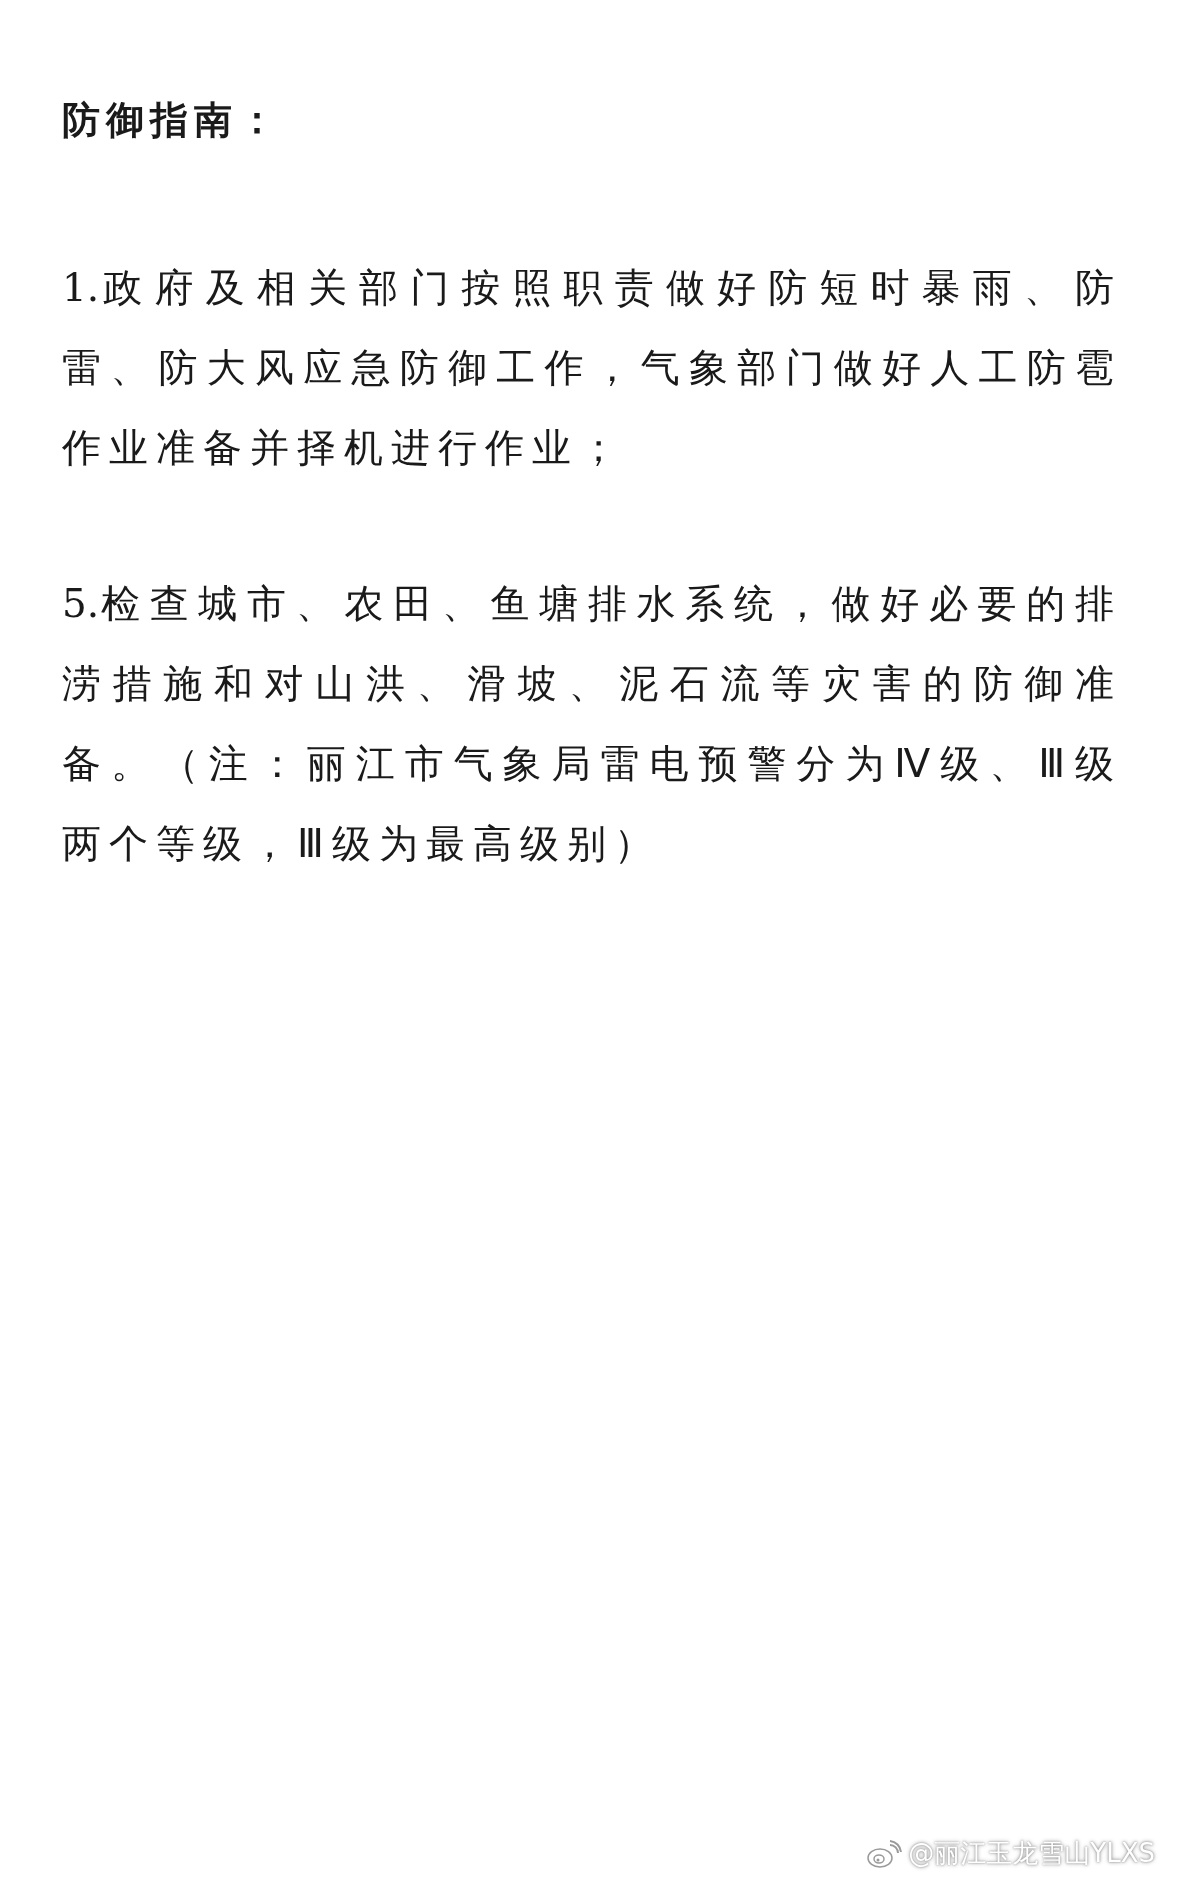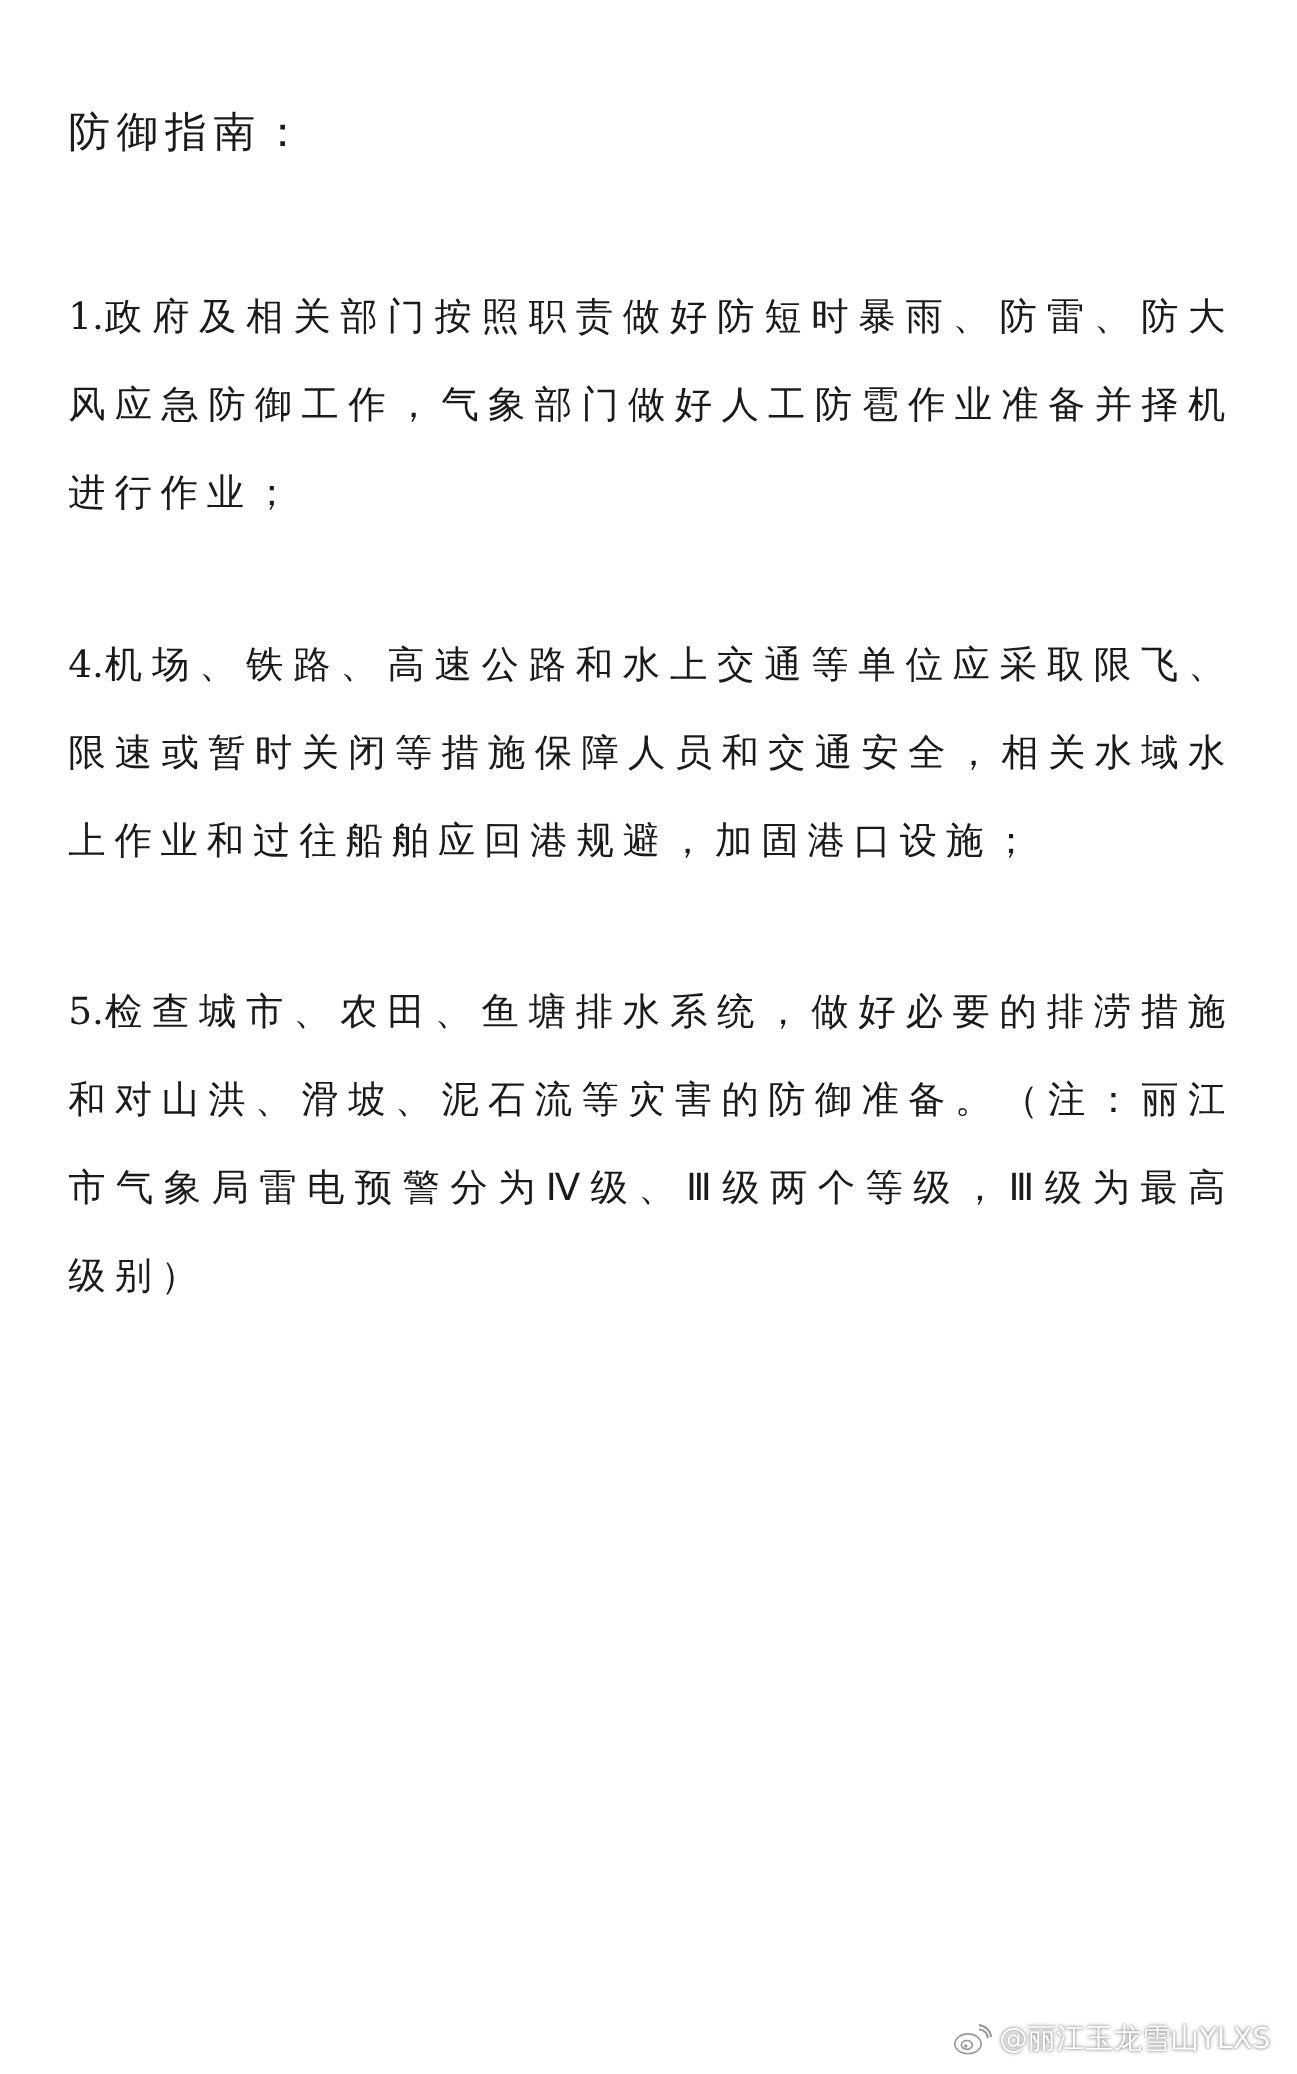--- a/index.html
+++ b/index.html
@@ -19,24 +19,24 @@
       position: absolute;
       left: 62px;
       top: 90px;
       width: 1060px;
     }
     .heading {
       font-size: 38px;
       line-height: 60px;
       letter-spacing: 6px;
       margin: 0 0 98px 0;
-      font-weight: normal;
+      font-weight: bold;
     }
     .item {
-      font-size: 34px;
+      font-size: 39px;
       line-height: 80px;
       letter-spacing: 8px;
       margin: 0 0 76px 0;
       text-align: justify;
       text-align-last: left;
       word-break: break-all;
     }
     .item .num {
       font-family: "DejaVu Serif", "Liberation Serif", serif;
       letter-spacing: 0;
@@ -62,21 +62,20 @@
 </head>
 <body>
 
 <div class="page">
   <h1 class="heading">防御指南：</h1>
 
   <p class="item"><span class="num">1.</span><span>政府及相关部门按照职责做好防短时暴雨、防雷、防大风应急防御工作，气象部门做好人工防雹作业准备并择机进行作业；</span></p>
 
 
 
-  <p class="item"><span class="num">4.</span><span>机场、铁路、高速公路和水上交通等单位应采取限飞、限速或暂时关闭等措施保障人员和交通安全，相关水域水上作业和过往船舶应回港规避，加固港口设施；</span></p>
 
   <p class="item"><span class="num">5.</span><span>检查城市、农田、鱼塘排水系统，做好必要的排涝措施和对山洪、滑坡、泥石流等灾害的防御准备。（注：丽江市气象局雷电预警分为Ⅳ级、Ⅲ级两个等级，Ⅲ级为最高级别）</span></p>
 </div>
 
 <div class="watermark">
   <span class="weibo-icon">
     <svg width="36" height="30" viewBox="0 0 36 30">
       <ellipse cx="14" cy="19" rx="12" ry="9" fill="#ffffff" stroke="#9a9a9a" stroke-width="1.5"></ellipse>
       <ellipse cx="13" cy="20" rx="5" ry="4" fill="none" stroke="#9a9a9a" stroke-width="1.5"></ellipse>
       <circle cx="12" cy="21" r="1.5" fill="#9a9a9a"></circle>

